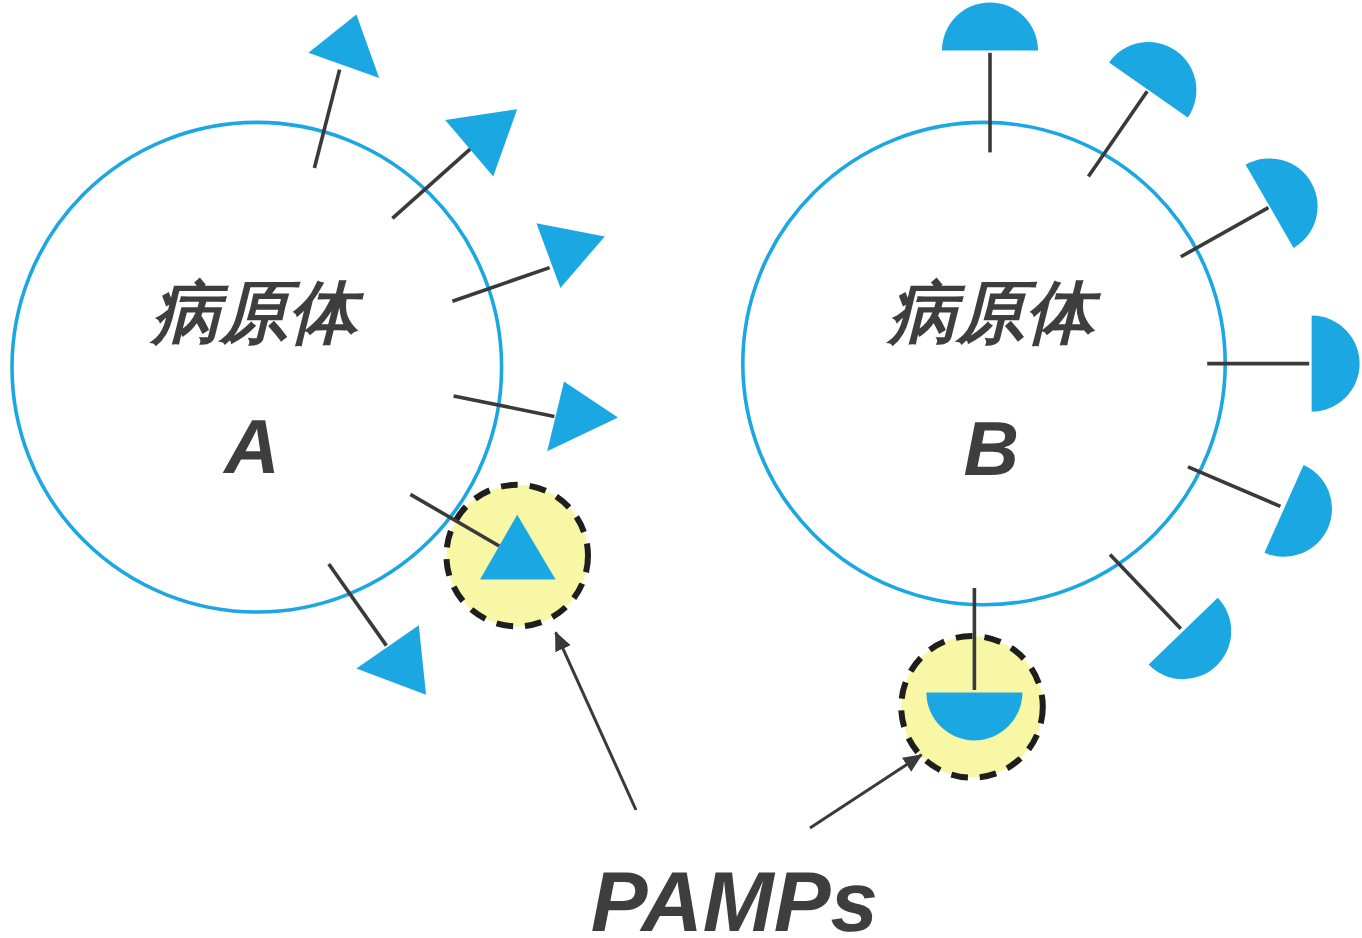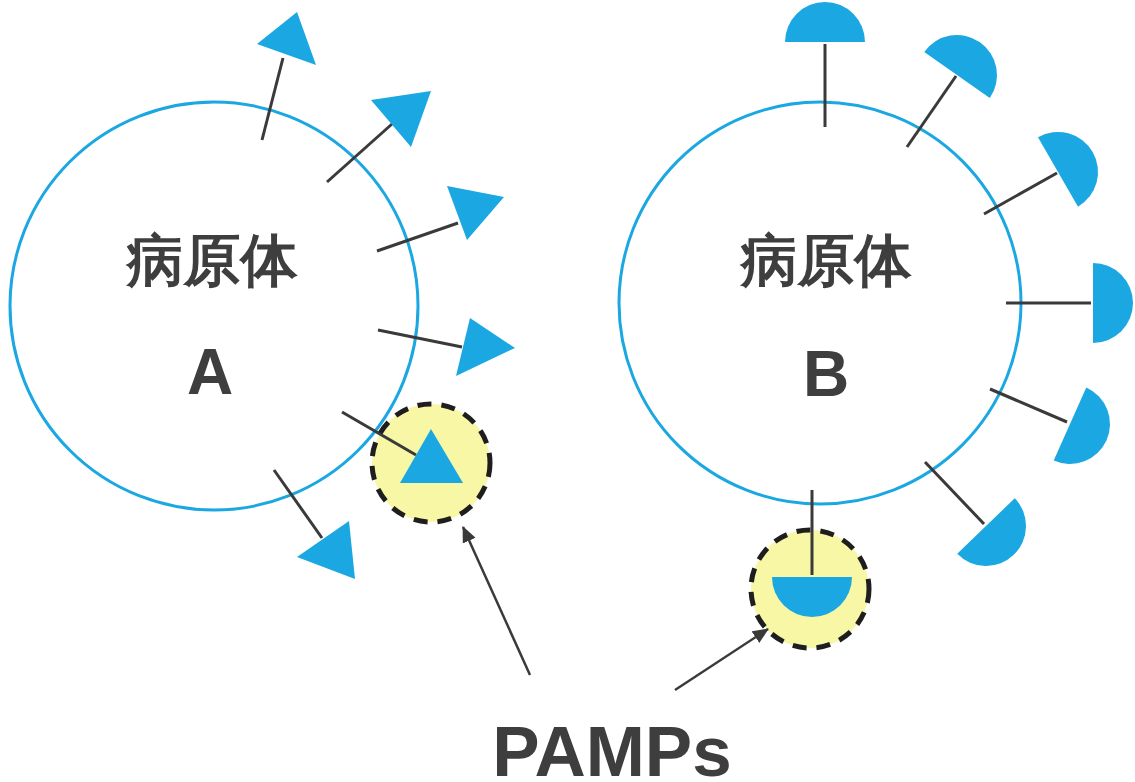--- a/index.html
+++ b/index.html
@@ -1,16 +1,16 @@
 <!DOCTYPE html>
 <html style="--blue: #1BA7E2; --yellow: #F7F7A6; --ink: #3E3E3E; --line: #3A3A3A; --bg: #FFFFFF;"><head>
 <meta charset="utf-8">
 <style>
   html,body{margin:0;padding:0;background:#ffffff;}
-  .stage{width:1135px;height:782px;background:var(--bg,#fff);overflow:hidden;}
+  .stage{width:1135px;height:782px;background:var(--bg,#fff);overflow:hidden;font-style:italic;}
   svg{display:block;}
   text{font-family:"Liberation Sans","DejaVu Sans",sans-serif;fill:var(--ink,#3e3e3e);font-weight:bold;}
   .cell{fill:#ffffff;stroke:var(--blue,#1ba7e2);stroke-width:3;}
   .cjk-label{font-size:57px;text-anchor:middle;}
   .letter-label{font-size:64px;text-anchor:middle;}
   .pamps-label{font-size:71px;text-anchor:middle;}
   .hl{fill:var(--yellow,#f7f7a6);stroke:#1e1e1e;stroke-width:5;stroke-dasharray:14 10;}
   .stalk{stroke:var(--line,#3a3a3a);stroke-width:3;fill:none;}
   .pamp{fill:var(--blue,#1ba7e2);stroke:none;}
   .arrow{stroke:var(--line,#3a3a3a);stroke-width:2.5;fill:none;}

